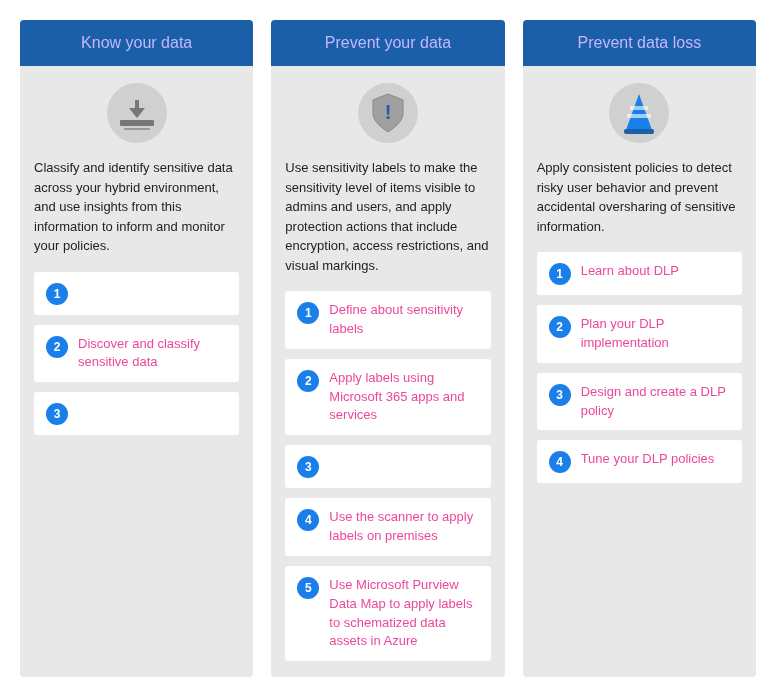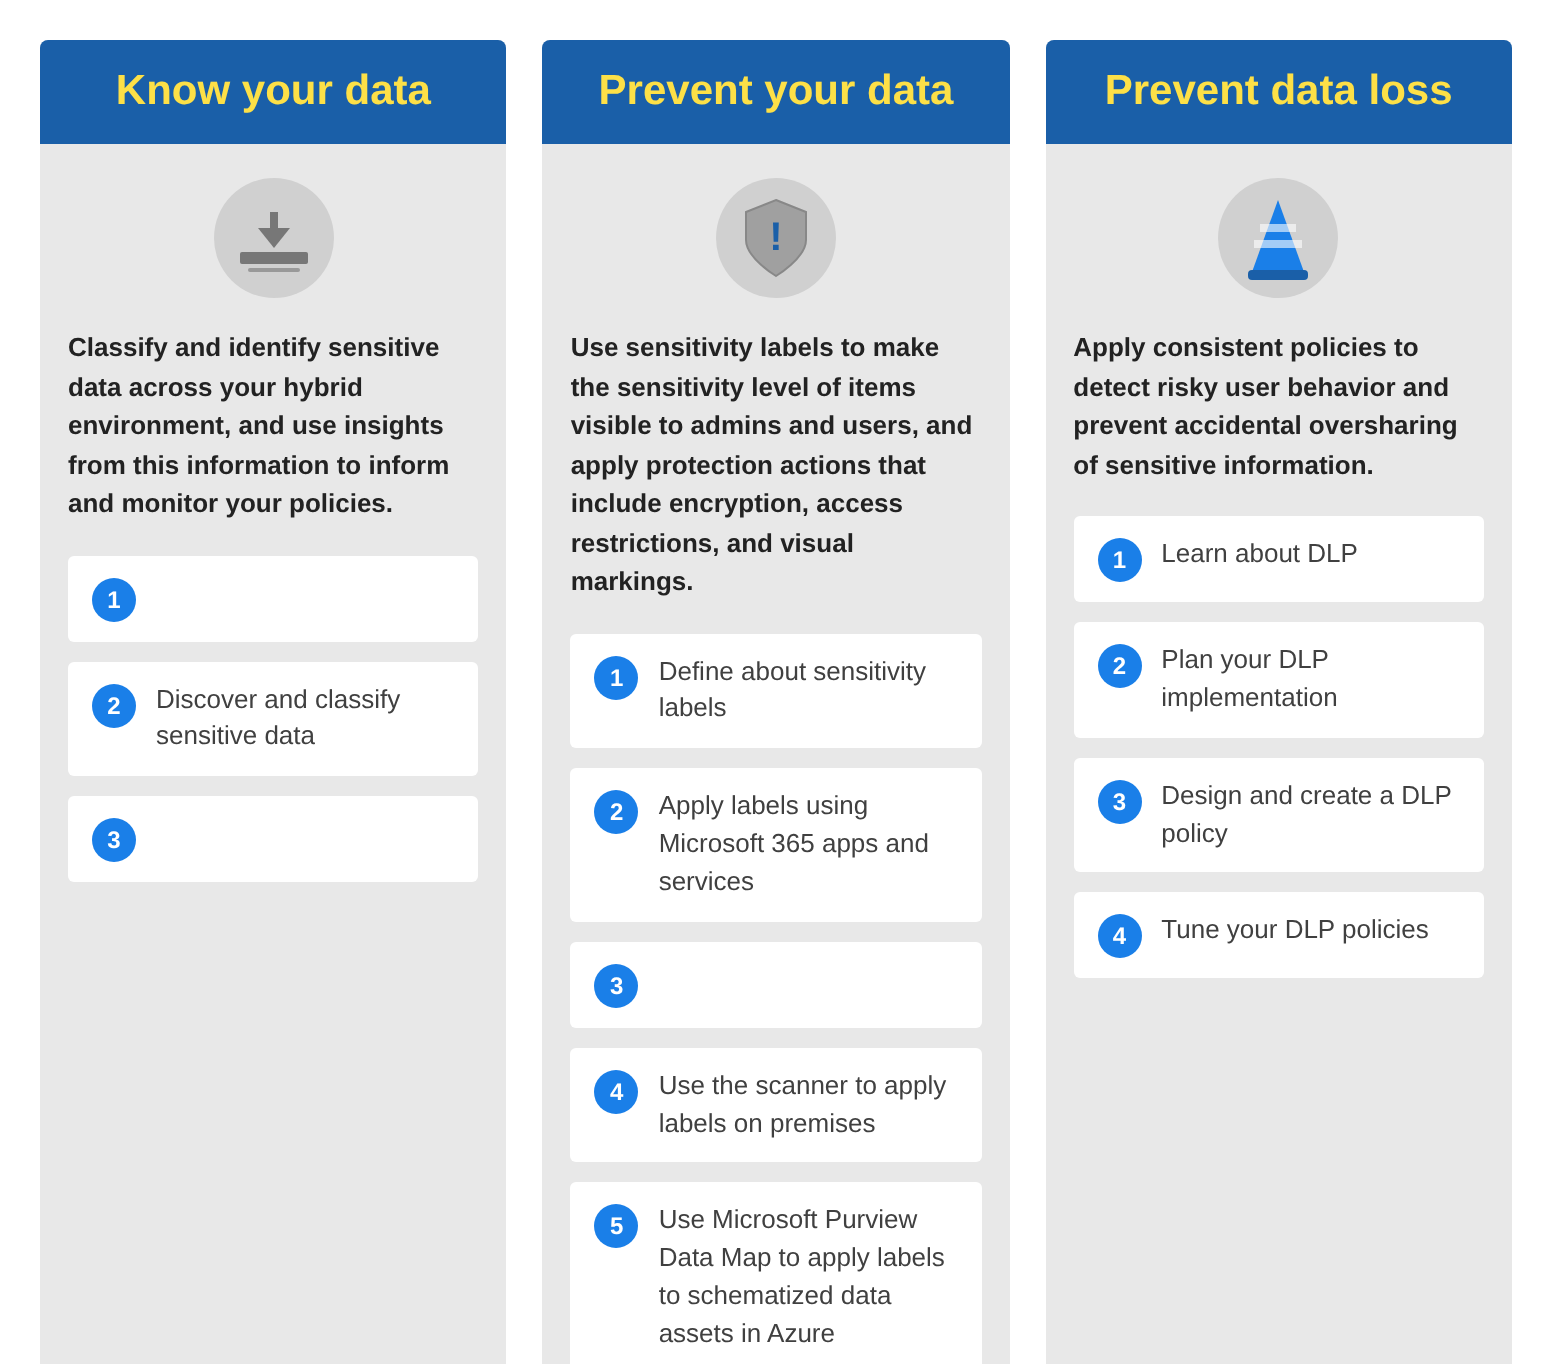--- a/index.html
+++ b/index.html
@@ -23,23 +23,23 @@
     .column {
       flex: 1;
       background: #e8e8e8;
       border-radius: 4px;
       overflow: hidden;
       display: flex;
       flex-direction: column;
     }
     .column-header {
       background: #1a5fa8;
-      color: #fde047;
-      font-size: 21px;
-      font-weight: 700;
+      color: #c4b5fd;
+      font-size: 16px;
+      font-weight: 400;
       text-align: center;
       padding: 14px 12px;
     }
     .column-body {
       padding: 16px 14px;
       display: flex;
       flex-direction: column;
       gap: 10px;
       flex: 1;
     }
@@ -50,21 +50,20 @@
     }
     .icon-area svg {
       width: 62px;
       height: 62px;
     }
     .intro-text {
       font-size: 13px;
       color: #222;
       line-height: 1.5;
       margin-bottom: 6px;
-      font-weight: bold;
     }
     .step-item {
       background: #fff;
       border-radius: 3px;
       padding: 10px 12px;
       display: flex;
       align-items: flex-start;
       gap: 10px;
     }
     .step-number {
@@ -76,21 +75,21 @@
       min-width: 22px;
       display: flex;
       align-items: center;
       justify-content: center;
       font-size: 12px;
       font-weight: 700;
       margin-top: 1px;
     }
     .step-text {
       font-size: 13px;
-      color: #404040;
+      color: #ec4899;
       line-height: 1.45;
     }
   </style>
 </head>
 <body>
 
 <div class="columns">
     <div class="column">
       <div class="column-header">Know your data</div>
       <div class="column-body">

